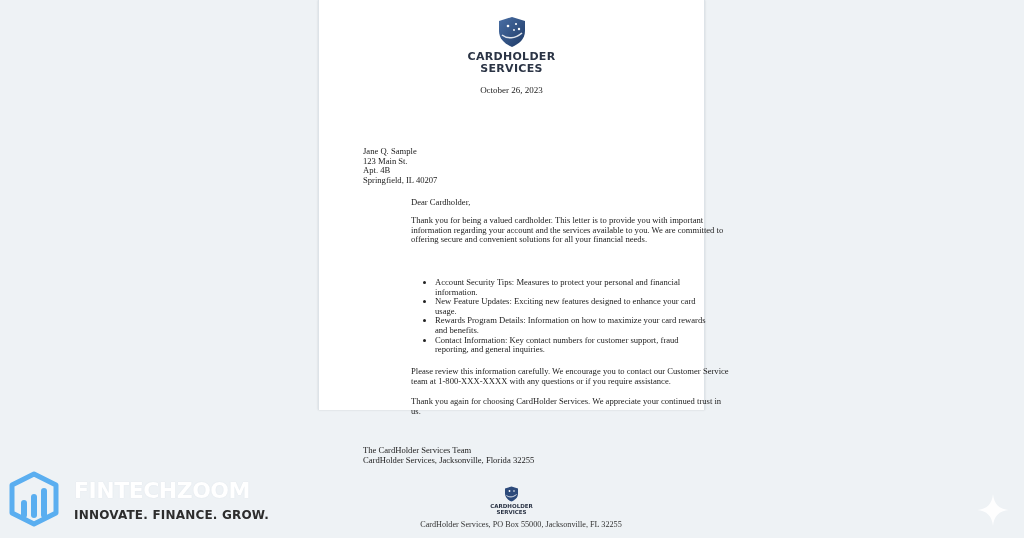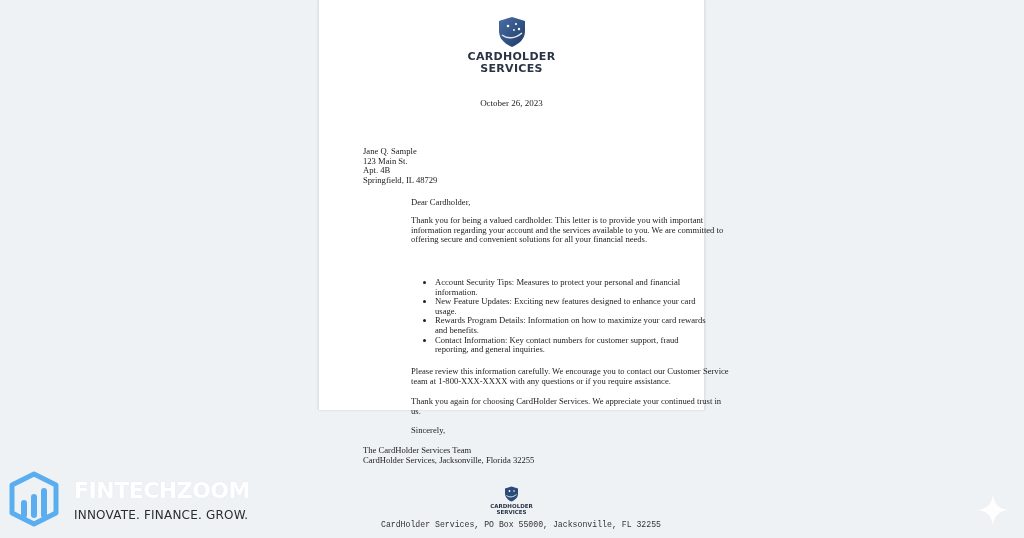--- a/index.html
+++ b/index.html
@@ -16,43 +16,43 @@
       border-left: 1px solid #dde3e8; border-right: 1px solid #dde3e8;
       box-sizing: border-box;
     }
     .logo-top { position: absolute; left: 0; right: 0; top: 16px; text-align: center; }
     .logo-top svg { display: block; margin: 0 auto; }
     .brand-name {
       font-family: "DejaVu Sans", sans-serif; font-weight: bold;
       color: #2b3445; font-size: 11px; line-height: 12px; letter-spacing: 0.3px;
       margin-top: 3px;
     }
-    .date { position: absolute; left: 0; right: 0; top: 98px; text-align: center; font-size: 9px; color: #222; }
+    .date { position: absolute; left: 0; right: 0; top: 85px; text-align: center; font-size: 9px; color: #222; }
     .body-text {
       position: absolute; left: 44px; width: 320px; font-size: 8.6px; line-height: 9.6px; color: #222; margin-left: 48px;
     }
     .block { position: absolute; left: 44px; font-size: 8.6px; line-height: 9.6px; color: #222; }
     ul.items { margin: 0; padding-left: 24px; list-style: disc; }
     ul.items li { margin: 0; padding-left: 0; }
     .footer-logo { position: absolute; left: 0; right: 0; top: 486px; text-align: center; }
     .footer-logo svg { display:block; margin:0 auto; }
     .footer-brand { font-family: "DejaVu Sans", sans-serif; font-weight: bold; font-size: 5.5px; line-height: 6px; color: #2b3445; margin-top: 1px; }
-    .footer-addr { position: absolute; left: 0; right: 0; top: 520px; text-align: center; font-family: Liberation Mono, monospace; font-size: 8.2px; color: #333; padding-left: 19px; }
+    .footer-addr { position: absolute; left: 0; right: 0; top: 520px; text-align: center; font-family: Liberation Serif, serif; font-size: 8.2px; color: #333; padding-left: 19px; }
 
     .fz { position: absolute; left: 6px; top: 470px; }
     .fz-icon { position: absolute; left: 0; top: 0; }
     .fz-name {
       position: absolute; left: 68px; top: 8px;
       font-family: "DejaVu Sans", sans-serif; font-weight: bold; font-size: 22px; color: #ffffff;
       letter-spacing: -0.5px; white-space: nowrap;
       text-shadow: 0 0 1px rgba(200,210,220,0.6);
     }
     .fz-tag {
       position: absolute; left: 68px; top: 38px;
-      font-family: "DejaVu Sans", sans-serif; font-weight: normal; font-size: 12px; color: #2d2d2d;
+      font-family: "DejaVu Sans", sans-serif; font-weight: bold; font-size: 12px; color: #2d2d2d;
       white-space: nowrap; letter-spacing: 0.2px;
     }
     .sparkle { position: absolute; left: 975px; top: 492px; }
   </style>
 </head>
 <body>
 
 <div class="page">
   <div class="logo-top">
     <svg width="30" height="32" viewBox="0 0 30 32">
@@ -75,38 +75,37 @@
     </div>
   </div>
 
   <div class="date">October 26, 2023</div>
 
 
   <div class="block" style="top:147px">
     <div>Jane Q. Sample</div>
     <div>123 Main St.</div>
     <div>Apt. 4B</div>
-    <div>Springfield, IL 48729</div>
+    <div>Springfield, IL 40207</div>
   </div>
 
   <div class="body-text" style="top:198px">Dear Cardholder,</div>
   <div class="body-text" style="top:216px">Thank you for being a valued cardholder. This letter is to provide you with important information regarding your account and the services available to you. We are committed to offering secure and convenient solutions for all your financial needs.</div>
 
   <div class="body-text" style="top:278px; width:300px">
     <ul class="items">
       <li>Account Security Tips: Measures to protect your personal and financial information.</li>
       <li>New Feature Updates: Exciting new features designed to enhance your card usage.</li>
       <li>Rewards Program Details: Information on how to maximize your card rewards and benefits.</li>
       <li>Contact Information: Key contact numbers for customer support, fraud reporting, and general inquiries.</li>
     </ul>
   </div>
 
   <div class="body-text" style="top:367px">Please review this information carefully. We encourage you to contact our Customer Service team at 1-800-XXX-XXXX with any questions or if you require assistance.</div>
   <div class="body-text" style="top:397px">Thank you again for choosing CardHolder Services. We appreciate your continued trust in us.</div>
-  <div class="body-text" style="top:426px">Sincerely,</div>
 
   <div class="block" style="top:446px">
     <div>The CardHolder Services Team</div>
     <div>CardHolder Services, Jacksonville, Florida 32255</div>
   </div>
 
   <div class="footer-logo">
     <svg width="15" height="16" viewBox="0 0 30 32">
       <path d="M15 1 L28 5 L28 15 C28 23 22 28 15 31 C8 28 2 23 2 15 L2 5 Z" fill="#2c4a7a"></path>
       <path d="M5 19 C10 23 18 23 25 17" stroke="#ffffff" stroke-width="2" fill="none" opacity="0.85"></path>

